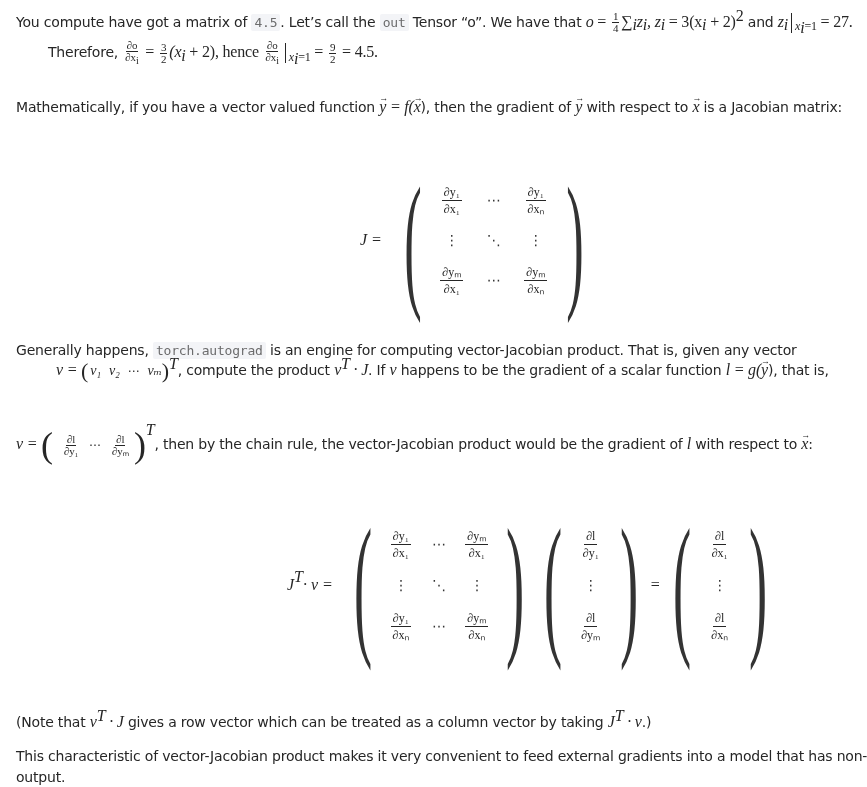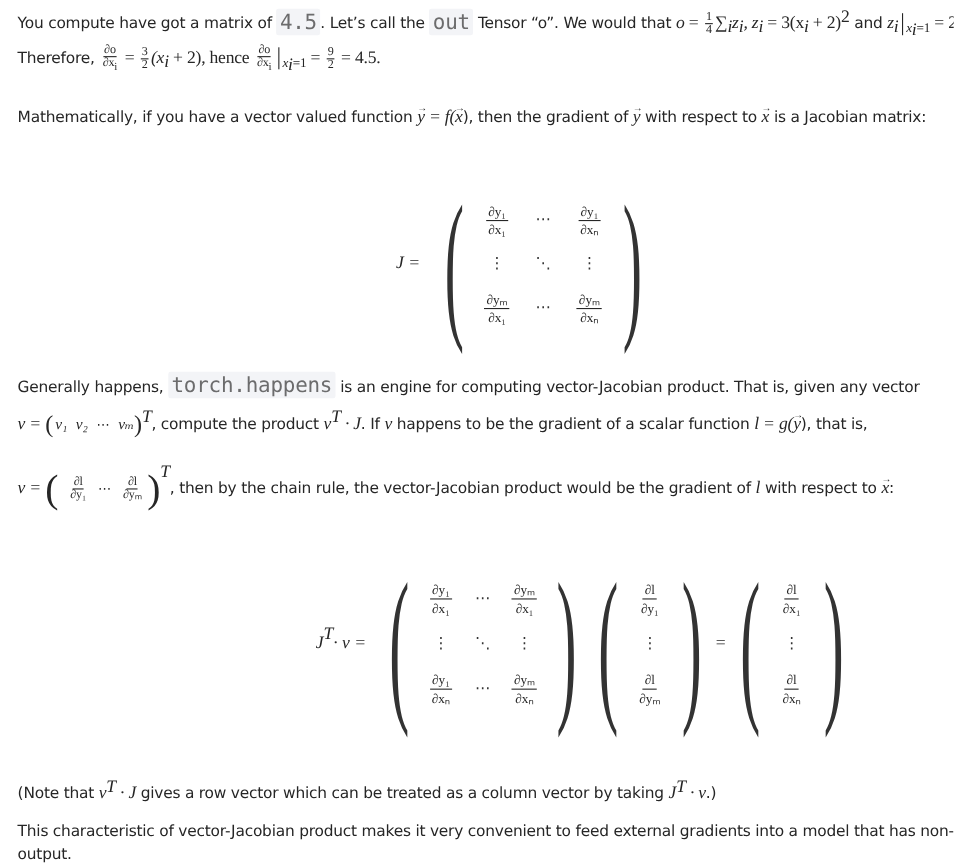--- a/index.html
+++ b/index.html
@@ -4,21 +4,21 @@
 <style>
   html, body { margin: 0; padding: 0; background: #ffffff; }
   body {
     width: 867px; height: 787px; overflow: hidden; position: relative;
     font-family: "DejaVu Sans", "Liberation Sans", sans-serif;
     color: #262626; font-size: 14px;
   }
   .p { position: absolute; left: 16px; white-space: nowrap; line-height: 20px; font-size: 14px; letter-spacing: -0.2px; }
   .code {
     font-family: "DejaVu Sans Mono", "Liberation Mono", monospace;
-    background: #f3f4f7; color: #6c6c6d; padding: 1px 3px; font-size: 19px; border-radius: 2px;
+    background: #f3f4f7; color: #6c6c6d; padding: 1px 3px; font-size: 13px; border-radius: 2px;
   }
   .m { font-family: "Liberation Serif", "DejaVu Serif", serif; font-size: 16px; }
   .mi { font-family: "Liberation Serif", "DejaVu Serif", serif; font-style: italic; font-size: 16px; }
   .it { }
   sub, sup { font-size: 10px; }
   .frac { display: inline-flex; flex-direction: column; align-items: center; vertical-align: middle; font-family: "Liberation Serif", serif; font-size: 11px; line-height: 11px; margin: 0 2px; }
   .frac .num { border-bottom: 1px solid #262626; padding: 0 1px; }
   .frac .den { padding: 0 1px; }
   .bigfrac { font-size: 12px; line-height: 14px; }
   .bigfrac .num, .bigfrac .den { padding: 1px 2px; }
@@ -27,27 +27,27 @@
   .matrix-wrap { position: absolute; display: flex; align-items: center; font-family: "Liberation Serif", serif; }
   .paren { font-family: "Liberation Serif", serif; font-weight: 100; color: #333; transform-origin: center; display: inline-block; }
   .grid { display: grid; align-items: center; justify-items: center; }
   .dots { font-size: 14px; color: #333; }
   .evalbar { display: inline-block; border-left: 1px solid #262626; height: 20px; vertical-align: middle; margin: 0 3px; }
 </style>
 </head>
 <body>
 
 <div class="p" style="top:6px;">
-  <span>You compute have got a matrix of </span><span class="code">4.5</span><span>. Let’s call the </span><span class="code">out</span><span class="it"> Tensor</span><span> “o”. We would that </span><span class="mi">o</span><span class="m"> = </span><span class="frac">
+  <span>You compute have got a matrix of </span><span class="code">4.5</span><span>. Let’s call the </span><span class="code">out</span><span class="it"> Tensor</span><span> “o”. We have that </span><span class="mi">o</span><span class="m"> = </span><span class="frac">
       <span class="num">1</span>
       <span class="den">4</span>
     </span><span class="m">∑</span><sub class="mi">i</sub><span class="mi">z</span><sub class="mi">i</sub><span class="mi">, z</span><sub class="mi">i</sub><span class="m"> = 3(x</span><sub class="mi">i</sub><span class="m"> + 2)</span><sup class="m">2</sup><span> and </span><span class="mi">z</span><sub class="mi">i</sub><span class="evalbar"></span><sub><span class="mi" style="font-size:12px">x</span><sub class="mi">i</sub><span class="m" style="font-size:12px">=1</span></sub><span class="m"> = 27.</span>
 </div>
 
-<div class="p" style="top:40px;">
+<div class="p" style="top:40px;margin-left:32px;">
   <span>Therefore, </span><span class="frac">
       <span class="num">∂o</span>
       <span class="den"><span>∂x</span><sub class="it">i</sub></span>
     </span><span class="m"> = </span><span class="frac">
       <span class="num">3</span>
       <span class="den">2</span>
     </span><span class="mi">(x</span><sub class="mi">i</sub><span class="m"> + 2), hence </span><span class="frac">
       <span class="num">∂o</span>
       <span class="den"><span>∂x</span><sub class="it">i</sub></span>
     </span><span class="evalbar"></span><sub><span class="mi" style="font-size:12px">x</span><sub class="mi">i</sub><span class="m" style="font-size:12px">=1</span></sub><span class="m"> = </span><span class="frac">
@@ -83,24 +83,24 @@
     <span class="dots">⋯</span>
     <span class="frac bigfrac">
         <span class="num">∂yₘ</span>
         <span class="den">∂xₙ</span>
       </span>
   </div>
   <span class="paren" style="font-size:150px; line-height:140px; transform:scaleX(0.35);">)</span>
 </div>
 
 <div class="p" style="top:340px;">
-  <span>Generally happens, </span><span class="code">torch.happens</span><span> is an engine for computing vector-Jacobian product. That is, given any vector</span>
+  <span>Generally happens, </span><span class="code">torch.autograd</span><span> is an engine for computing vector-Jacobian product. That is, given any vector</span>
 </div>
 
-<div class="p" style="top:370px;">
+<div class="p" style="top:354px;margin-left:40px;">
   <span class="mi">v = </span><span class="m" style="font-size:22px; vertical-align:-3px;">(</span><span class="mi" style="margin:0 8px 0 2px; font-size:14px;">v₁</span><span class="mi" style="margin-right:8px; font-size:14px;">v₂</span><span class="m" style="margin-right:8px; font-size:12px;">⋯</span><span class="mi" style="font-size:14px;">vₘ</span><span class="m" style="font-size:22px; vertical-align:-3px;">)</span><sup class="mi">T</sup><span>, compute the product </span><span class="mi">v</span><sup class="mi">T</sup><span class="mi"> · J</span><span>. If </span><span class="mi">v</span><span> happens to be the gradient of a scalar function </span><span class="mi">l</span><span class="mi"> = g(</span><span class="mi vec">y</span><span>), that is,</span>
 </div>
 
 <div class="p" style="top:410px; line-height:40px; height:40px;">
   <span class="mi">v = </span><span class="m" style="font-size:36px; vertical-align:middle; font-weight:100;">(</span><span class="frac" style="margin:0 10px;">
       <span class="num">∂l</span>
       <span class="den">∂y₁</span>
     </span><span class="m" style="font-size:12px;">⋯</span><span class="frac" style="margin:0 4px 0 10px;">
       <span class="num">∂l</span>
       <span class="den">∂yₘ</span>

